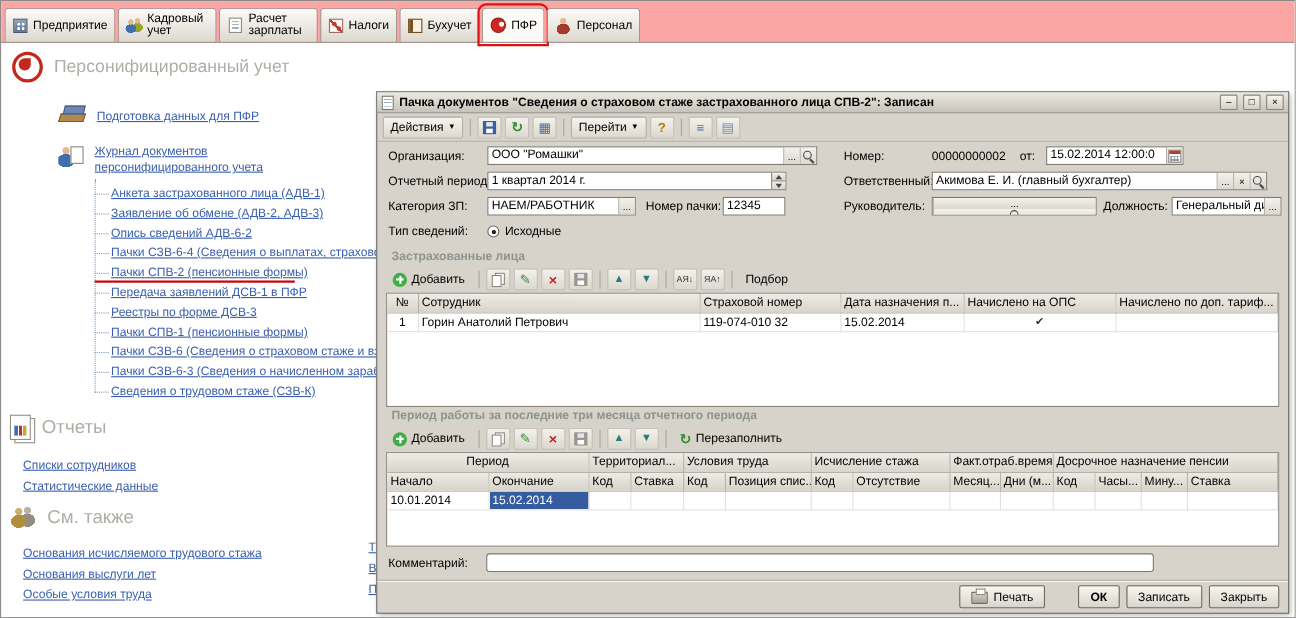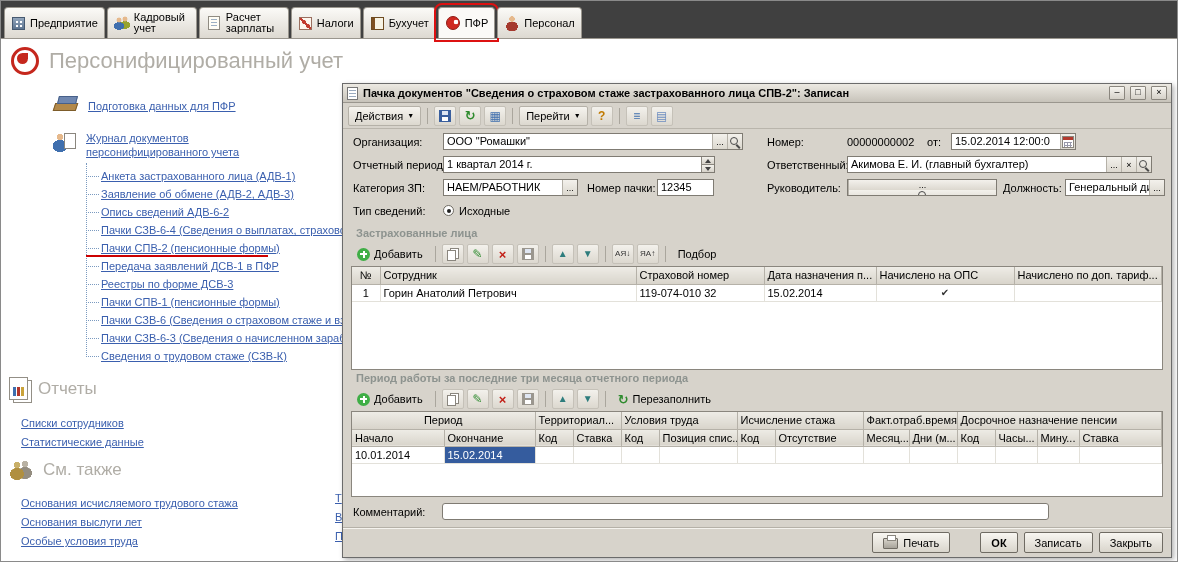--- a/index.html
+++ b/index.html
@@ -1,21 +1,21 @@
 <!DOCTYPE html>
 <html><head>
 <meta charset="utf-8">
 <style>
   html,body{margin:0;padding:0;background:#fff;}
   *{box-sizing:border-box;}
   .screen{position:relative;width:1178px;height:562px;background:#ffffff;border:1px solid #8a8a8a;
     font-family:"Liberation Sans","DejaVu Sans",sans-serif;font-size:11px;color:#000;overflow:hidden;}
 
   
-  .tabbar{position:absolute;left:0;top:0;width:100%;height:38px;background:#404040;
+  .tabbar{position:absolute;left:0;top:0;width:100%;height:38px;background:#fca5a5;
     border-bottom:1px solid #9a968e;display:flex;align-items:flex-end;padding:0 0 0 3px;}
   .tab{height:31px;margin-right:2px;padding:0 6px;display:flex;align-items:center;gap:4px;
     border:1px solid #9a968e;border-bottom:none;border-radius:4px 4px 0 0;
     background:linear-gradient(#fbfaf7,#ddd9d1);white-space:nowrap;cursor:default;}
   .tab .lbl{line-height:11px;}
   .tab .wrap2{white-space:normal;width:56px;line-height:11px;}
   .tab-pfr{background:#fbfaf7;outline:2px solid #dd1111;outline-offset:2px;}
 
   
   .i16{width:16px;height:16px;display:inline-block;flex:none;position:relative;}
@@ -39,21 +39,21 @@
   .ic-buh{width:13px;height:13px;margin:1px;border:1px solid #6d4a20;
     background:linear-gradient(90deg,#7e4f21 0 3px,transparent 3px),#f7f3e4;}
   .ic-pfrtab{width:14px;height:14px;margin:1px;border-radius:50%;border:1px solid #8f1d17;
     background:radial-gradient(circle at 9px 5px,#fff 2px,transparent 2.6px),#cf2a22;}
   .ic-personnel{background:radial-gradient(circle at 8px 4px,#e6b98c 2.6px,transparent 3px),
       radial-gradient(6px 5px at 8px 11.5px,#a5392e 98%,transparent);}
 
   
   .sidebar{position:absolute;left:0;top:38px;width:341px;height:524px;z-index:1;}
   .sb-header{position:absolute;left:10px;top:8px;display:flex;align-items:center;gap:10px;}
-  .sb-title{font-size:22px;color:#b0ada6;white-space:nowrap;}
+  .sb-title{font-size:16px;color:#b0ada6;white-space:nowrap;}
   .pfr-logo{width:28px;height:28px;border:3px solid #c5271d;border-radius:50%;position:relative;flex:none;}
   .pfr-logo::after{content:"";position:absolute;left:3px;top:3px;width:11px;height:11px;
     background:#c5271d;border-radius:50% 0 50% 50%;}
   .link{color:#3a5fae;text-decoration:underline;white-space:nowrap;cursor:pointer;}
   .p1{position:absolute;left:52px;top:55px;display:flex;align-items:flex-end;gap:9px;text-align:center;}
   .p2{position:absolute;left:52px;top:92px;display:flex;align-items:flex-start;gap:9px;}
   .p2 .link{white-space:normal;width:176px;line-height:14px;}
   .ic-books{width:26px;height:18px;position:relative;flex:none;}
   .ic-books::before{content:"";position:absolute;left:1px;bottom:1px;width:21px;height:6px;
     background:#b3894a;border:1px solid #7d5c2a;transform:skewX(-18deg);}

